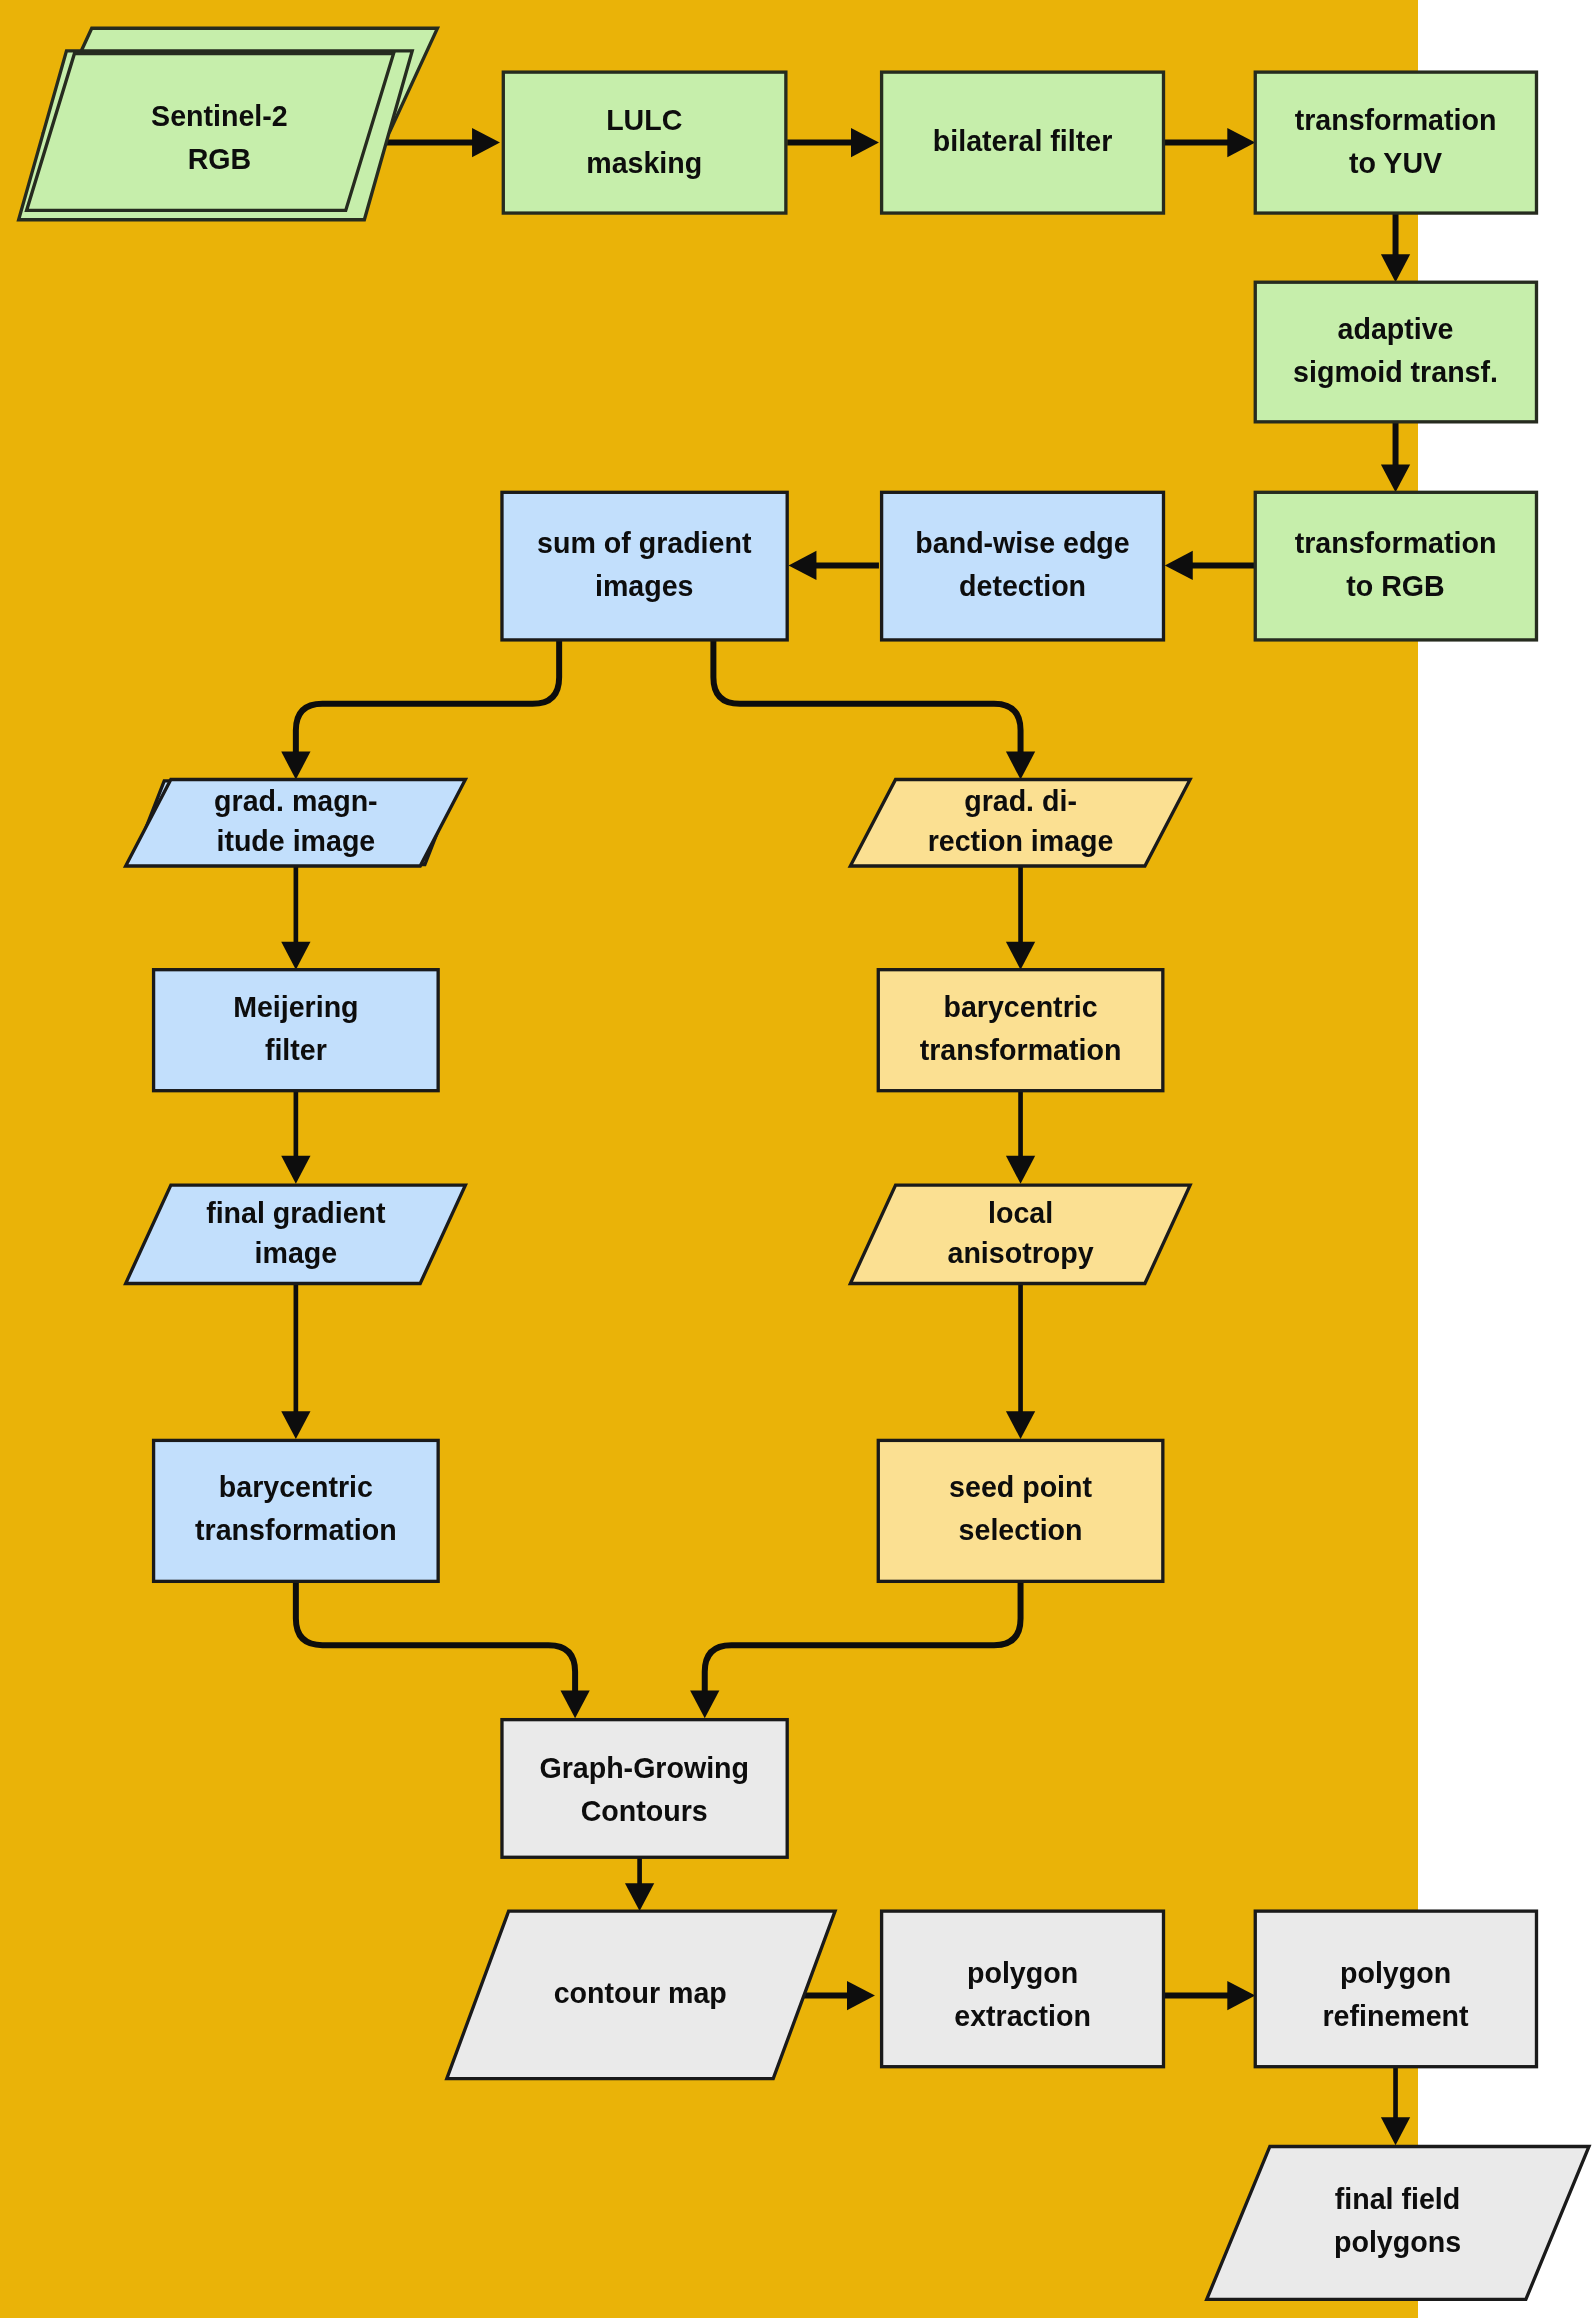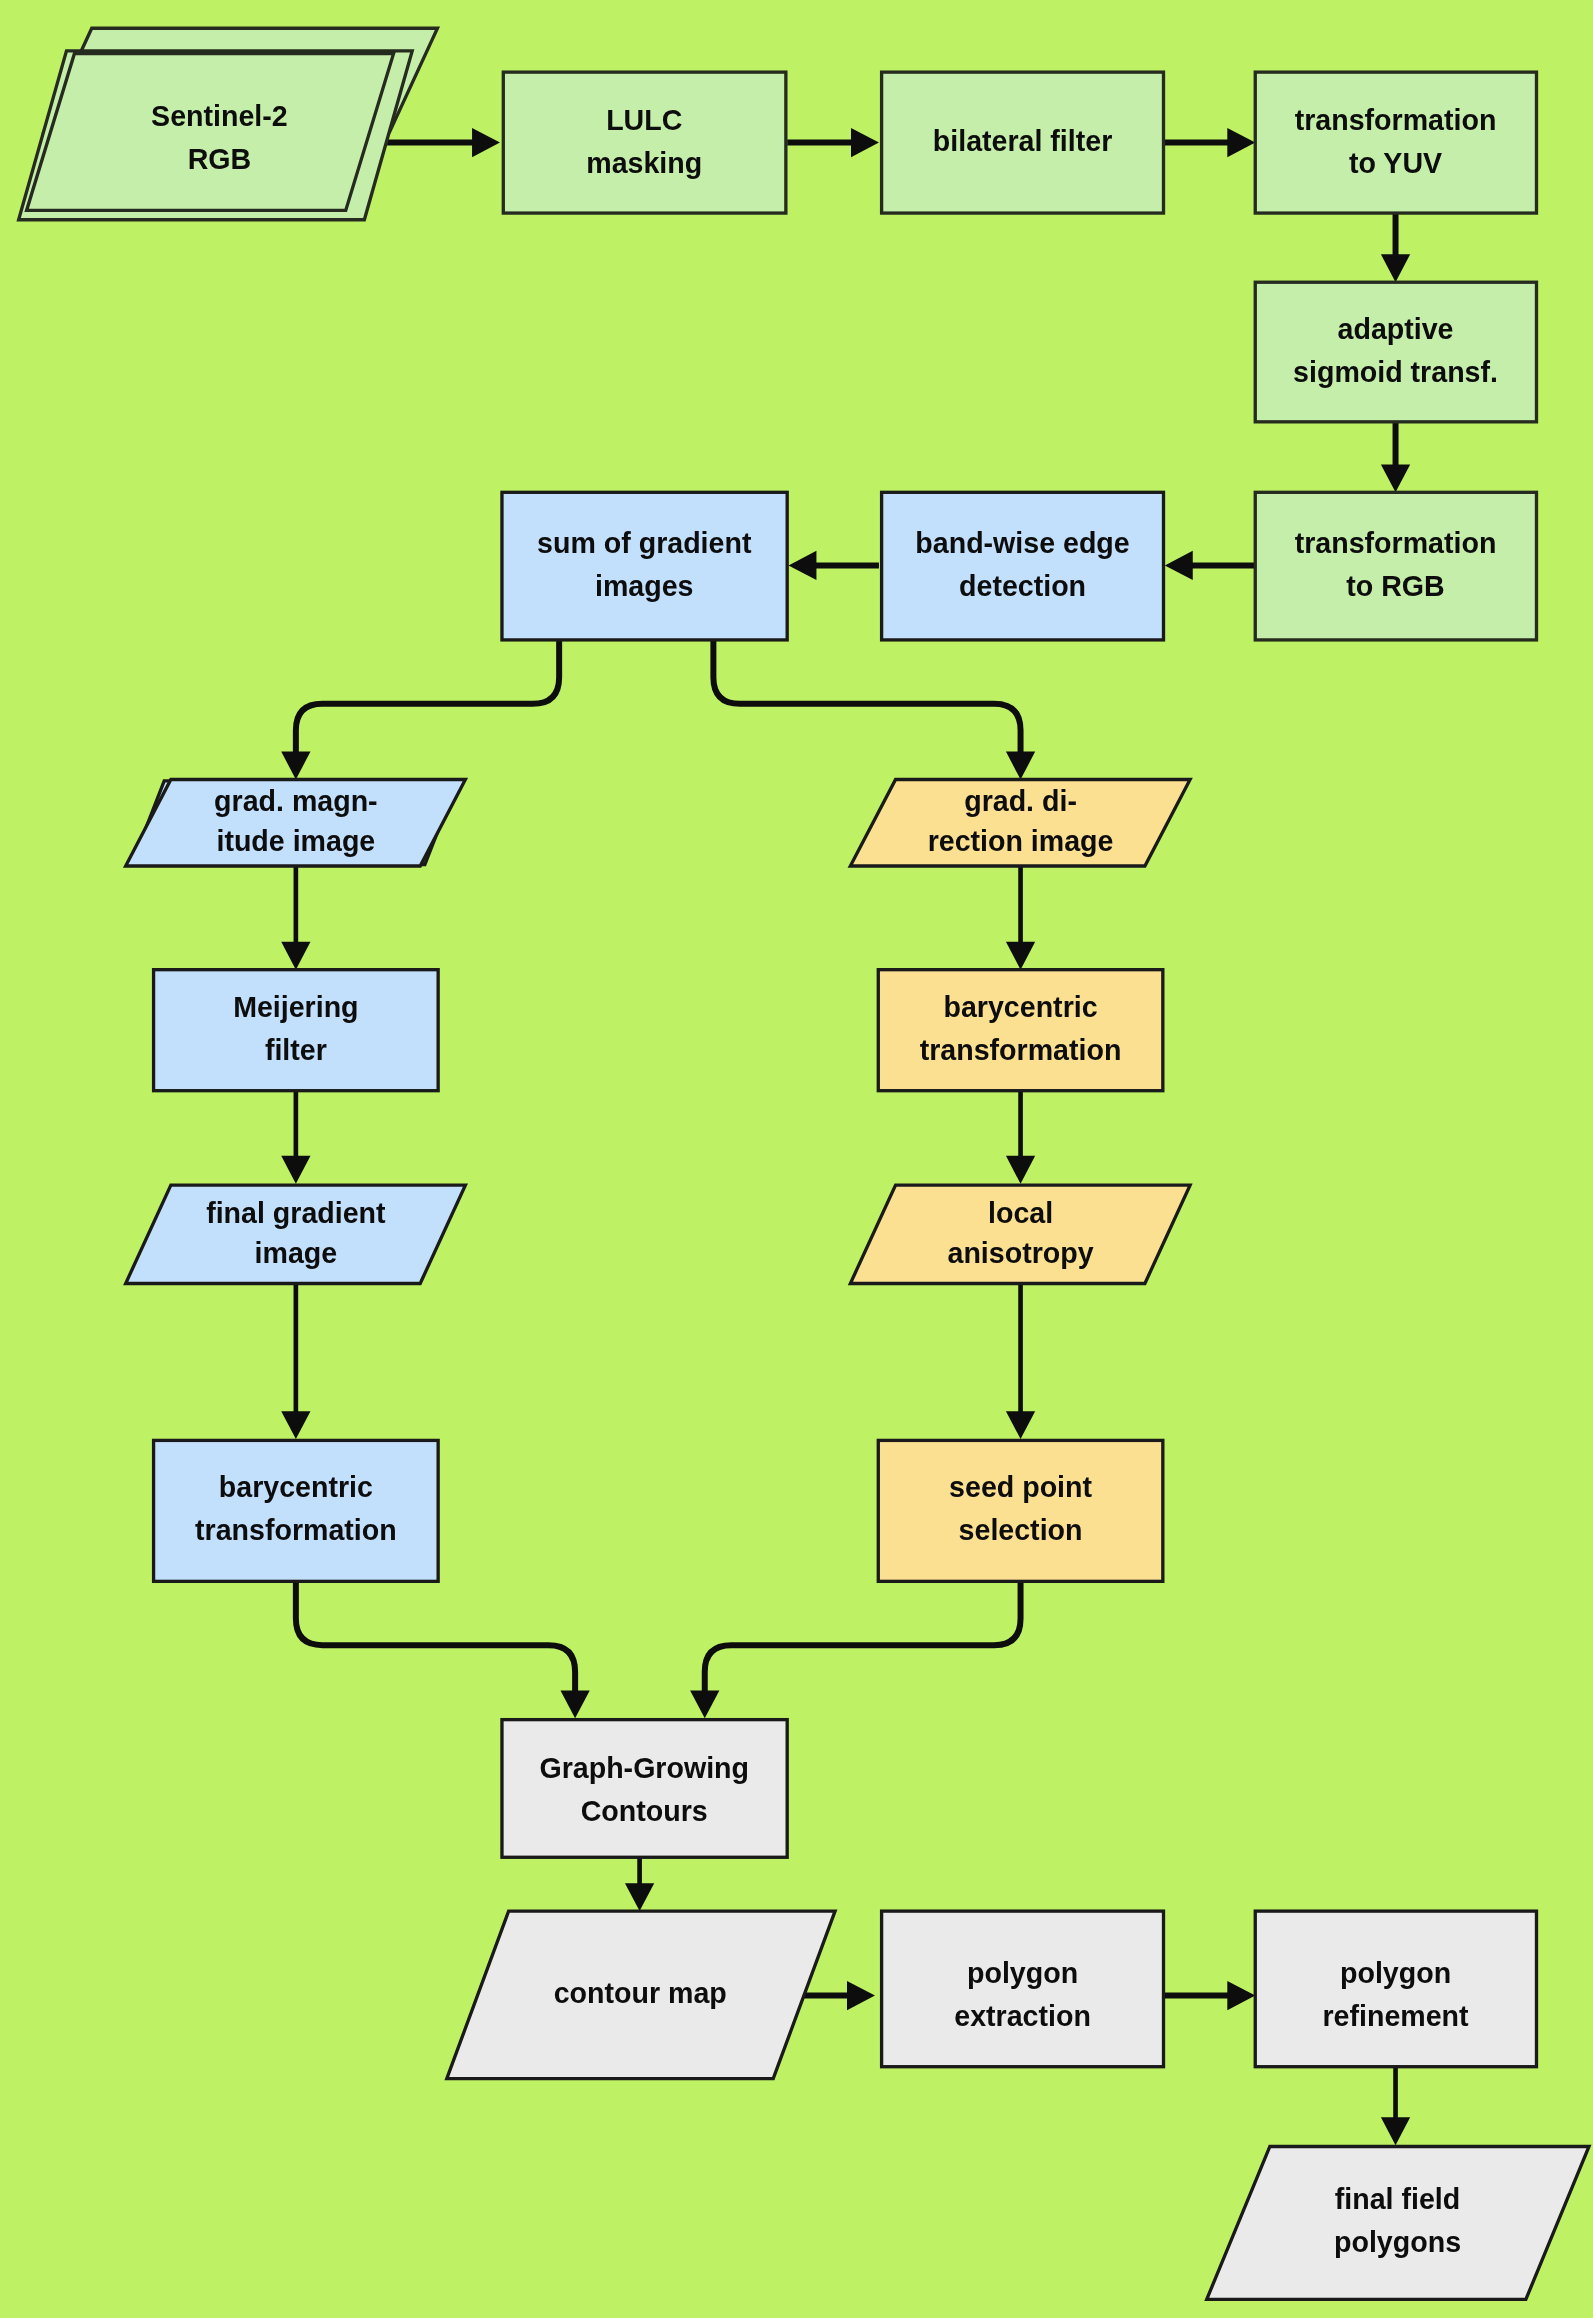--- a/index.html
+++ b/index.html
@@ -2,23 +2,23 @@
 <html style="font-size:10.6px"><head>
 <meta charset="utf-8">
 <style>
   html, body {
     margin: 0;
     padding: 0;
     background: #ffffff;
   }
   #stage {
     position: relative;
-    width: 1593px;
+    width: 1418px;
     height: 2319px;
-    background: #bef264;
+    background: #eab308;
     font-family: "Liberation Sans", sans-serif;
   }
   svg#flow {
     position: absolute;
     top: 0;
     left: 0;
     width: 1593px;
     height: 2319px;
     display: block;
   }

